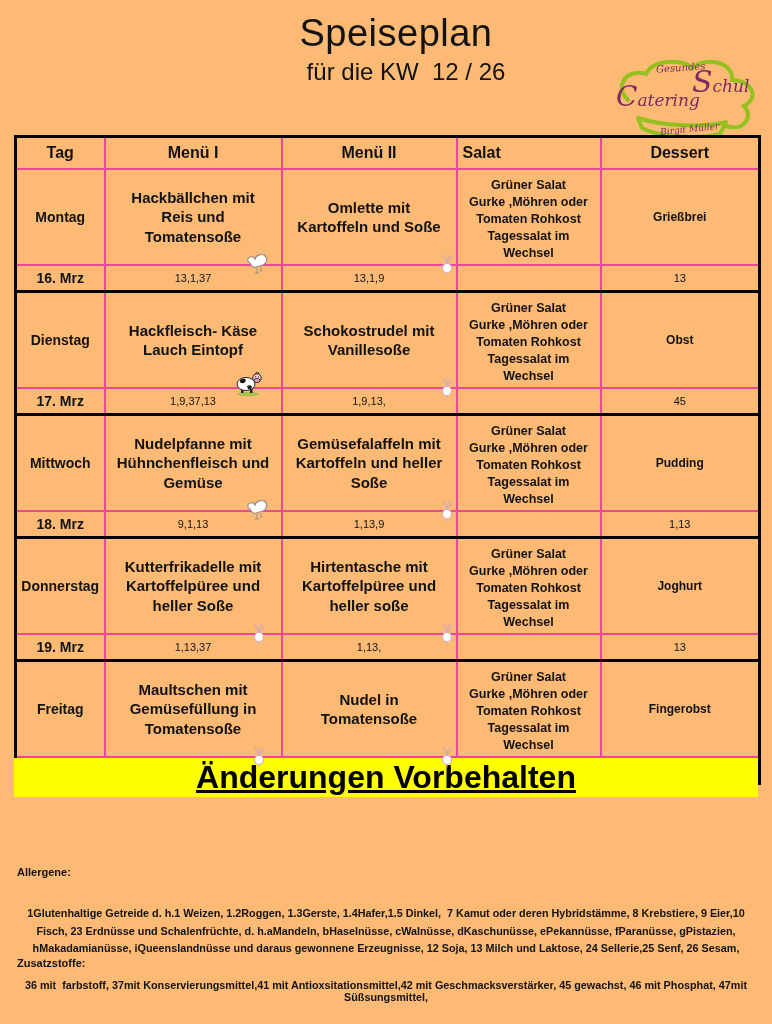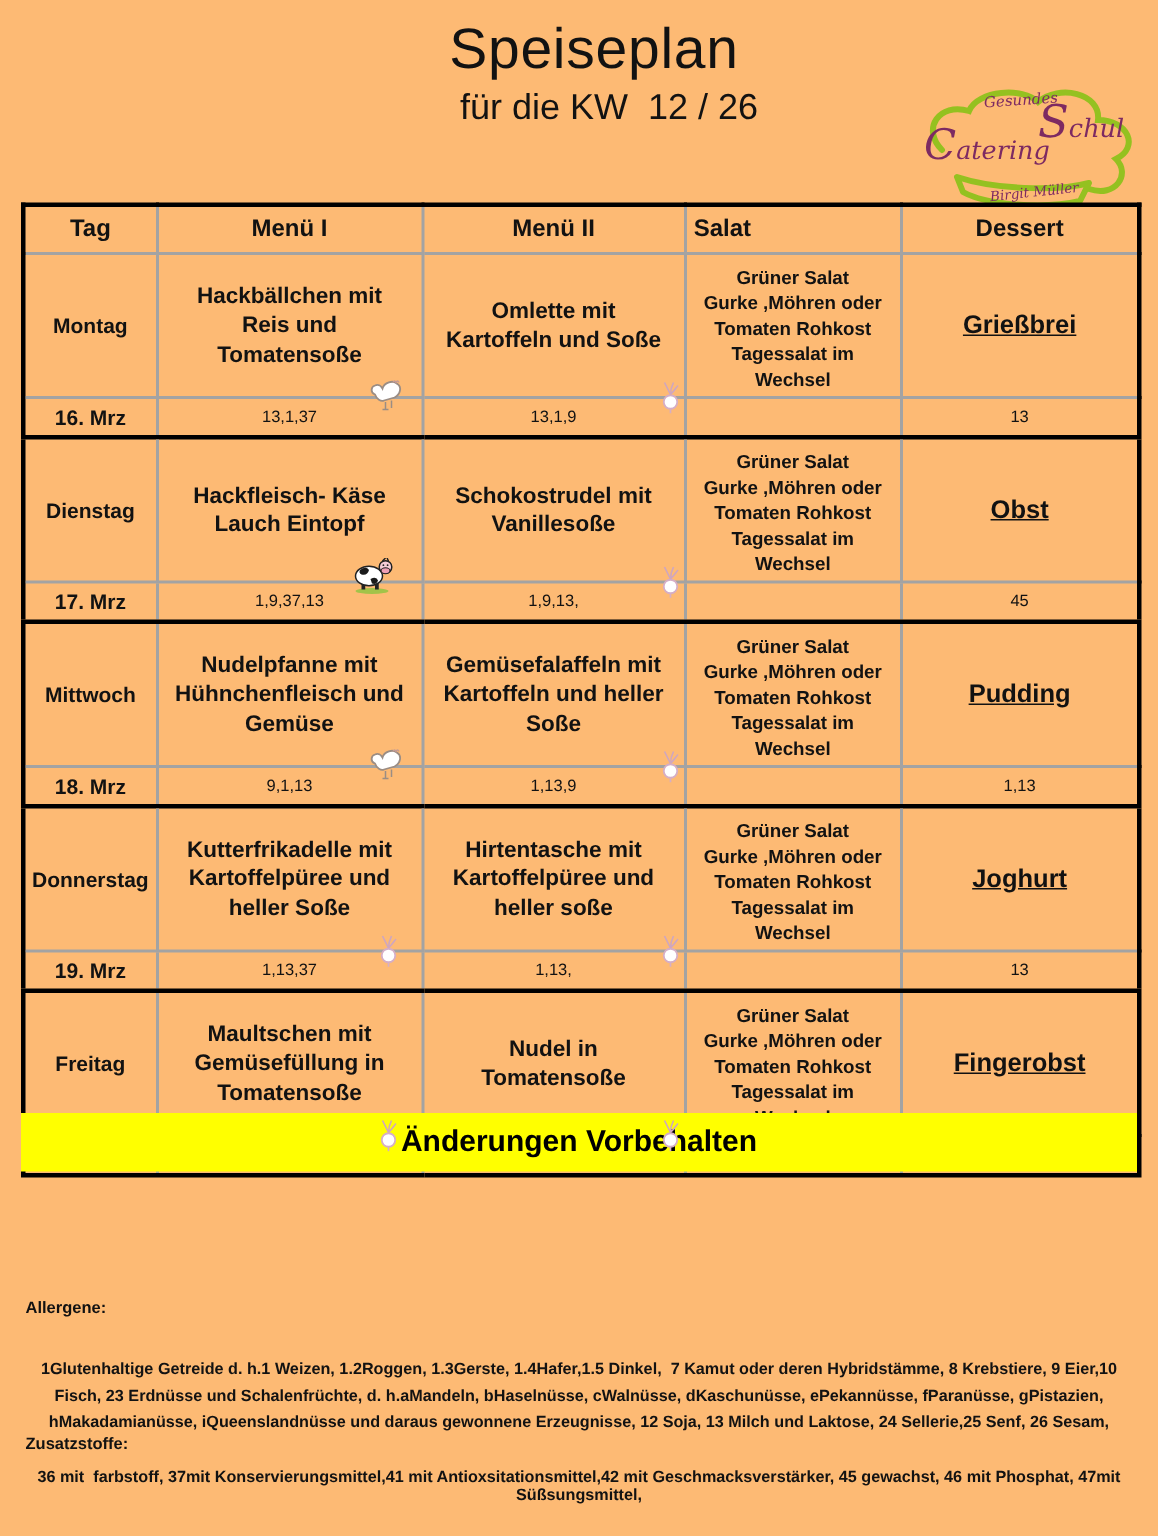--- a/index.html
+++ b/index.html
@@ -19,45 +19,45 @@
   .logo-gesundes{top:6px;left:52px;font-size:10px;transform:rotate(-4deg);}
   .logo-catering{top:24px;left:12px;font-size:17px;}
   .logo-catering::first-letter{font-size:28px;}
   .logo-schul{top:8px;left:88px;font-size:17px;}
   .logo-schul::first-letter{font-size:30px;}
   .logo-sig{bottom:2px;left:56px;font-size:9px;transform:rotate(-6deg);}
 
   
   table.menutable{position:absolute;top:135px;left:14px;width:744px;
                   border-collapse:collapse;table-layout:fixed;border:3px solid #000;}
-  .menutable th,.menutable td{border:2px solid #a3a3a3;padding:0;overflow:visible;}
+  .menutable th,.menutable td{border:2px solid #ec4899;padding:0;overflow:visible;}
   .menutable thead th{height:30px;font-size:16px;font-weight:bold;text-align:center;}
   .menutable thead th.salat-h{text-align:left;padding-left:5px;border-radius:12px;}
   tr.menu-row td{height:90px;vertical-align:middle;}
   tr.date-row td{height:24px;border-bottom:3px solid #000;vertical-align:middle;}
   td.day{font-weight:bold;font-size:14px;text-align:center;}
   td.menu{position:relative;text-align:center;}
   td.menu .mtext{font-weight:bold;font-size:15px;line-height:1.3;white-space:pre-line;}
   td.salad{font-weight:bold;font-size:12.5px;text-align:center;line-height:17px;
            white-space:pre-line;vertical-align:top;padding-top:4px;margin-left:48px;}
-  td.dessert{font-weight:bold;font-size:17px;text-align:center;text-decoration:underline;}
+  td.dessert{font-weight:bold;font-size:12px;text-align:center;}
   td.date{font-weight:bold;font-size:14px;text-align:center;}
   td.allerg{font-size:11px;font-weight:400;text-align:center;}
 
   
   .icon{position:absolute;z-index:3;line-height:0;}
   .icon-chicken{right:10px;bottom:-13px;}
   .icon-cow{right:16px;bottom:-9px;}
   .icon-radish-a{right:14px;bottom:-13px;}
   .icon-radish-b{right:1px;bottom:-13px;}
 
   
-  .banner{position:absolute;top:742px;left:14px;width:744px;height:39px;background:#FFFF00;
+  .banner{position:absolute;top:758px;left:14px;width:744px;height:39px;background:#FFFF00;
           display:flex;align-items:center;justify-content:center;
-          font-size:20px;font-weight:bold;color:#000;}
+          font-size:32px;font-weight:bold;color:#000;text-decoration:underline;}
 
   
   .foot-label{position:absolute;left:17px;font-size:11px;font-weight:bold;}
   .allergens-label{top:866px;}
   .allergens-text{position:absolute;top:905px;left:14px;width:744px;text-align:center;
                   font-size:10.8px;font-weight:bold;line-height:17.5px;white-space:pre-wrap;}
   .additives-label{top:957px;}
   .additives-text{position:absolute;top:979px;left:14px;width:744px;text-align:center;
                   font-size:10.8px;font-weight:bold;white-space:pre-wrap;}
 </style>

